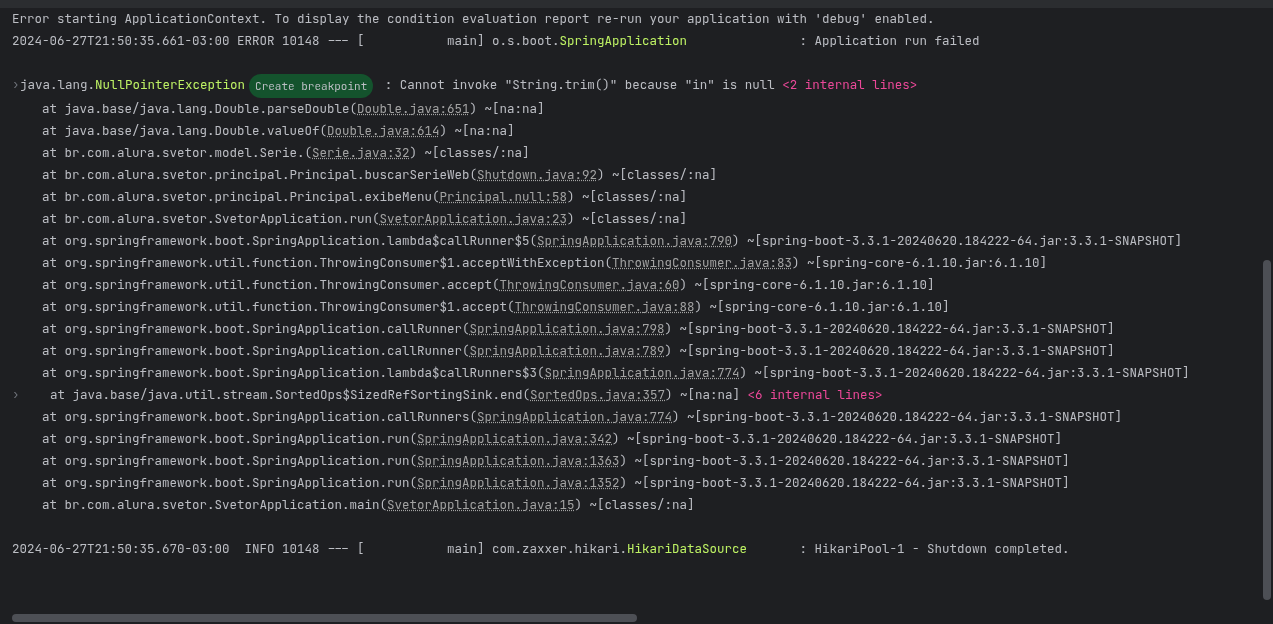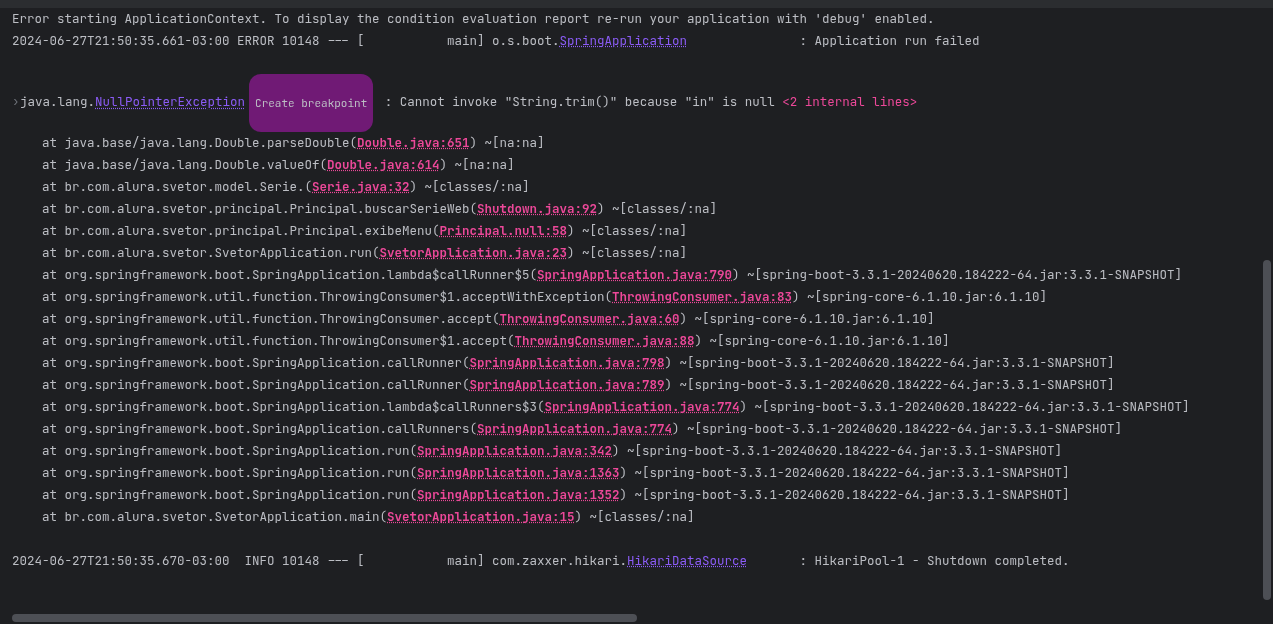--- a/index.html
+++ b/index.html
@@ -27,40 +27,38 @@
       right: 0;
       bottom: 0;
       overflow: auto;
       white-space: nowrap;
     }
     .console-line {
       white-space: pre;
       color: #bcbec4;
     }
     .link {
-      color: #ec4899;
+      color: #a3a3a3;
       text-decoration: underline;
       text-decoration-style: dotted;
       cursor: pointer;
-      font-weight: bold;
     }
     .link-gray {
-      color: #8b5cf6;
-      text-decoration: underline;
+      color: #bef264;
       text-decoration-style: dotted;
       cursor: pointer;
     }
     .muted {
       color: #ec4899;
     }
     .breakpoint-btn {
       display: inline-block;
-      background: #701a75;
+      background: #14532d;
       color: #bcbec4;
-      padding: 18px 6px;
+      padding: 1px 6px;
       border-radius: 12px;
       font-size: 11px;
       cursor: pointer;
       margin: 0 4px;
       vertical-align: middle;
     }
     .gutter-arrow {
       color: #6f737a;
       display: inline-block;
       width: 8px;
@@ -110,20 +108,21 @@
       <div class="console-line"><span>    at br.com.alura.svetor.principal.Principal.buscarSerieWeb(</span><span class="link">Shutdown.java:92</span><span>) ~[classes/:na]</span></div>
       <div class="console-line"><span>    at br.com.alura.svetor.principal.Principal.exibeMenu(</span><span class="link">Principal.null:58</span><span>) ~[classes/:na]</span></div>
       <div class="console-line"><span>    at br.com.alura.svetor.SvetorApplication.run(</span><span class="link">SvetorApplication.java:23</span><span>) ~[classes/:na]</span></div>
       <div class="console-line"><span>    at org.springframework.boot.SpringApplication.lambda$callRunner$5(</span><span class="link">SpringApplication.java:790</span><span>) ~[spring-boot-3.3.1-20240620.184222-64.jar:3.3.1-SNAPSHOT]</span></div>
       <div class="console-line"><span>    at org.springframework.util.function.ThrowingConsumer$1.acceptWithException(</span><span class="link">ThrowingConsumer.java:83</span><span>) ~[spring-core-6.1.10.jar:6.1.10]</span></div>
       <div class="console-line"><span>    at org.springframework.util.function.ThrowingConsumer.accept(</span><span class="link">ThrowingConsumer.java:60</span><span>) ~[spring-core-6.1.10.jar:6.1.10]</span></div>
       <div class="console-line"><span>    at org.springframework.util.function.ThrowingConsumer$1.accept(</span><span class="link">ThrowingConsumer.java:88</span><span>) ~[spring-core-6.1.10.jar:6.1.10]</span></div>
       <div class="console-line"><span>    at org.springframework.boot.SpringApplication.callRunner(</span><span class="link">SpringApplication.java:798</span><span>) ~[spring-boot-3.3.1-20240620.184222-64.jar:3.3.1-SNAPSHOT]</span></div>
       <div class="console-line"><span>    at org.springframework.boot.SpringApplication.callRunner(</span><span class="link">SpringApplication.java:789</span><span>) ~[spring-boot-3.3.1-20240620.184222-64.jar:3.3.1-SNAPSHOT]</span></div>
       <div class="console-line"><span>    at org.springframework.boot.SpringApplication.lambda$callRunners$3(</span><span class="link">SpringApplication.java:774</span><span>) ~[spring-boot-3.3.1-20240620.184222-64.jar:3.3.1-SNAPSHOT]</span></div>
+      <div class="console-line"><span class="gutter-arrow">›</span><span>    at java.base/java.util.stream.SortedOps$SizedRefSortingSink.end(</span><span class="link">SortedOps.java:357</span><span>) ~[na:na] </span><span class="muted">&lt;6 internal lines&gt;</span></div>
       <div class="console-line"><span>    at org.springframework.boot.SpringApplication.callRunners(</span><span class="link">SpringApplication.java:774</span><span>) ~[spring-boot-3.3.1-20240620.184222-64.jar:3.3.1-SNAPSHOT]</span></div>
       <div class="console-line"><span>    at org.springframework.boot.SpringApplication.run(</span><span class="link">SpringApplication.java:342</span><span>) ~[spring-boot-3.3.1-20240620.184222-64.jar:3.3.1-SNAPSHOT]</span></div>
       <div class="console-line"><span>    at org.springframework.boot.SpringApplication.run(</span><span class="link">SpringApplication.java:1363</span><span>) ~[spring-boot-3.3.1-20240620.184222-64.jar:3.3.1-SNAPSHOT]</span></div>
       <div class="console-line"><span>    at org.springframework.boot.SpringApplication.run(</span><span class="link">SpringApplication.java:1352</span><span>) ~[spring-boot-3.3.1-20240620.184222-64.jar:3.3.1-SNAPSHOT]</span></div>
       <div class="console-line"><span>    at br.com.alura.svetor.SvetorApplication.main(</span><span class="link">SvetorApplication.java:15</span><span>) ~[classes/:na]</span></div>
     </div>
 
   <div class="console-line">&nbsp;</div>
 
   <div id="footer-container">

